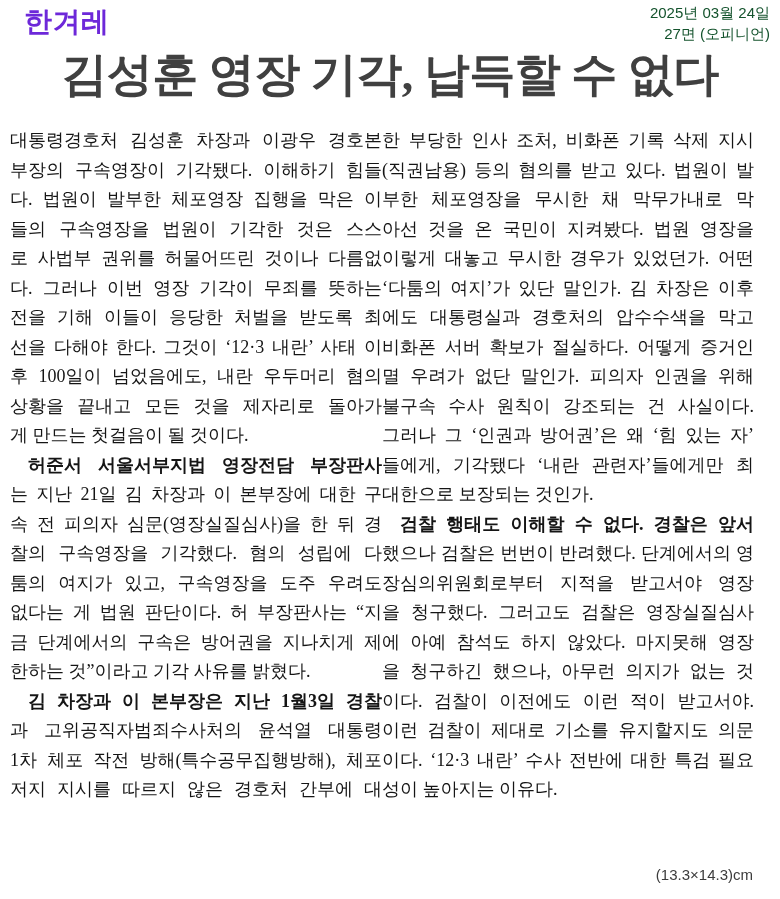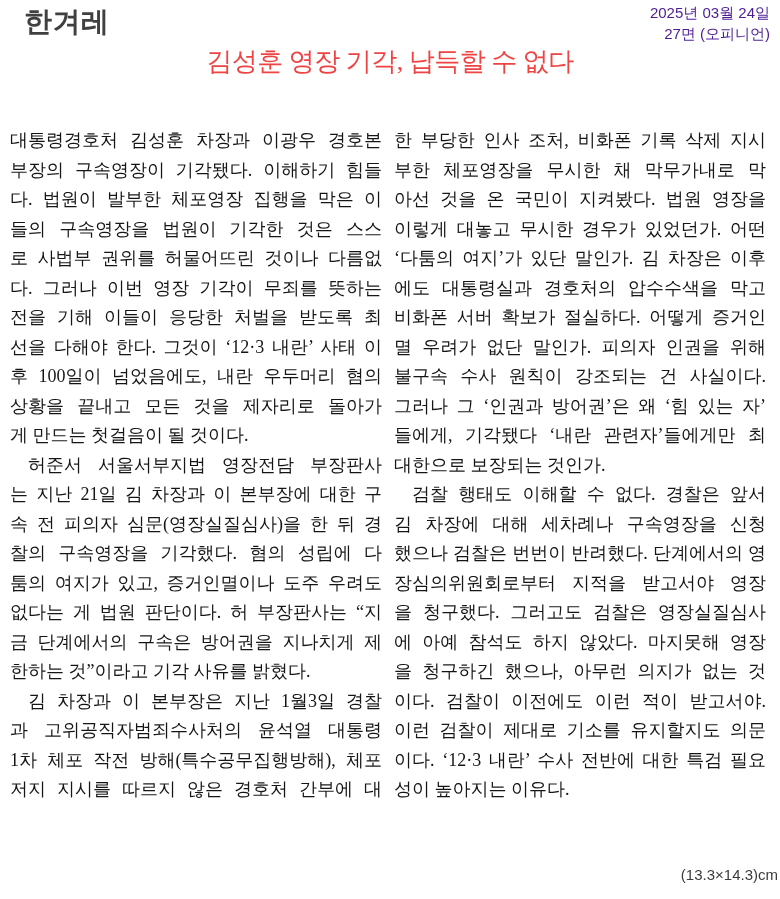--- a/index.html
+++ b/index.html
@@ -14,74 +14,75 @@
     color: #111111;
   }
   .masthead-logo {
     position: absolute;
     left: 24px;
     top: 3px;
     font-family: "Liberation Sans", sans-serif;
     font-weight: 900;
     font-size: 28px;
     letter-spacing: 0.5px;
-    color: #404040;
+    color: #6d28d9;
   }
   .masthead-meta {
     position: absolute;
     right: 10px;
     top: 2px;
     text-align: right;
     font-family: "Liberation Sans", sans-serif;
     font-size: 15px;
     line-height: 21px;
-    color: #4c1d95;
+    color: #14532d;
   }
   .headline {
     position: absolute;
     left: 0;
     top: 44px;
     width: 100%;
     text-align: center;
-    font-size: 26px;
-    font-weight: 400;
+    font-size: 46px;
+    font-weight: 700;
     letter-spacing: -0.5px;
-    color: #ef4444;
+    color: #404040;
   }
   .article-body {
     position: absolute;
     left: 10px;
     top: 126px;
     width: 760px;
     display: flex;
-    gap: 12px;
+    gap: 0;
   }
   .col {
     width: 372px;
     font-size: 18px;
     color: #151515;
   }
   .line {
     height: 29.5px;
     line-height: 29.5px;
     text-align: justify;
     text-align-last: justify;
     white-space: nowrap;
     overflow: hidden;
   }
   .line.last {
     text-align: right;
     text-align-last: left;
   }
   .line.indent {
     text-indent: 18px;
+    font-weight: bold;
   }
   .size-note {
     position: absolute;
-    right: 2px;
+    right: 27px;
     top: 866px;
     font-family: "Liberation Sans", sans-serif;
     font-size: 15px;
     color: #3c3c3c;
   }
 </style>
 </head>
 <body>
 
 <div class="page">
@@ -123,40 +124,41 @@
         <div class="line last">게 만드는 첫걸음이 될 것이다.</div>
 
         <div class="line indent">허준서 서울서부지법 영장전담 부장판사</div>
 
         <div class="line">는 지난 21일 김 차장과 이 본부장에 대한 구</div>
 
         <div class="line">속 전 피의자 심문(영장실질심사)을 한 뒤 경</div>
 
         <div class="line">찰의 구속영장을 기각했다. 혐의 성립에 다</div>
 
-        <div class="line">툼의 여지가 있고, 증거인멸이나 도주 우려도</div>
+        <div class="line">툼의 여지가 있고, 구속영장을 도주 우려도</div>
 
         <div class="line">없다는 게 법원 판단이다. 허 부장판사는 “지</div>
 
         <div class="line">금 단계에서의 구속은 방어권을 지나치게 제</div>
 
         <div class="line last">한하는 것”이라고 기각 사유를 밝혔다.</div>
 
         <div class="line indent">김 차장과 이 본부장은 지난 1월3일 경찰</div>
 
         <div class="line">과 고위공직자범죄수사처의 윤석열 대통령</div>
 
         <div class="line">1차 체포 작전 방해(특수공무집행방해), 체포</div>
 
         <div class="line">저지 지시를 따르지 않은 경호처 간부에 대</div>
       </div>
     <div class="col">
 
         <div class="line">한 부당한 인사 조처, 비화폰 기록 삭제 지시</div>
 
+        <div class="line">(직권남용) 등의 혐의를 받고 있다. 법원이 발</div>
 
         <div class="line">부한 체포영장을 무시한 채 막무가내로 막</div>
 
         <div class="line">아선 것을 온 국민이 지켜봤다. 법원 영장을</div>
 
         <div class="line">이렇게 대놓고 무시한 경우가 있었던가. 어떤</div>
 
         <div class="line">‘다툼의 여지’가 있단 말인가. 김 차장은 이후</div>
 
         <div class="line">에도 대통령실과 경호처의 압수수색을 막고</div>
@@ -169,21 +171,20 @@
         <div class="line">불구속 수사 원칙이 강조되는 건 사실이다.</div>
 
         <div class="line">그러나 그 ‘인권과 방어권’은 왜 ‘힘 있는 자’</div>
 
         <div class="line">들에게, 기각됐다 ‘내란 관련자’들에게만 최</div>
 
         <div class="line last">대한으로 보장되는 것인가.</div>
 
         <div class="line indent">검찰 행태도 이해할 수 없다. 경찰은 앞서</div>
 
-        <div class="line">김 차장에 대해 세차례나 구속영장을 신청</div>
 
         <div class="line">했으나 검찰은 번번이 반려했다. 단계에서의 영</div>
 
         <div class="line">장심의위원회로부터 지적을 받고서야 영장</div>
 
         <div class="line">을 청구했다. 그러고도 검찰은 영장실질심사</div>
 
         <div class="line">에 아예 참석도 하지 않았다. 마지못해 영장</div>
 
         <div class="line">을 청구하긴 했으나, 아무런 의지가 없는 것</div>

